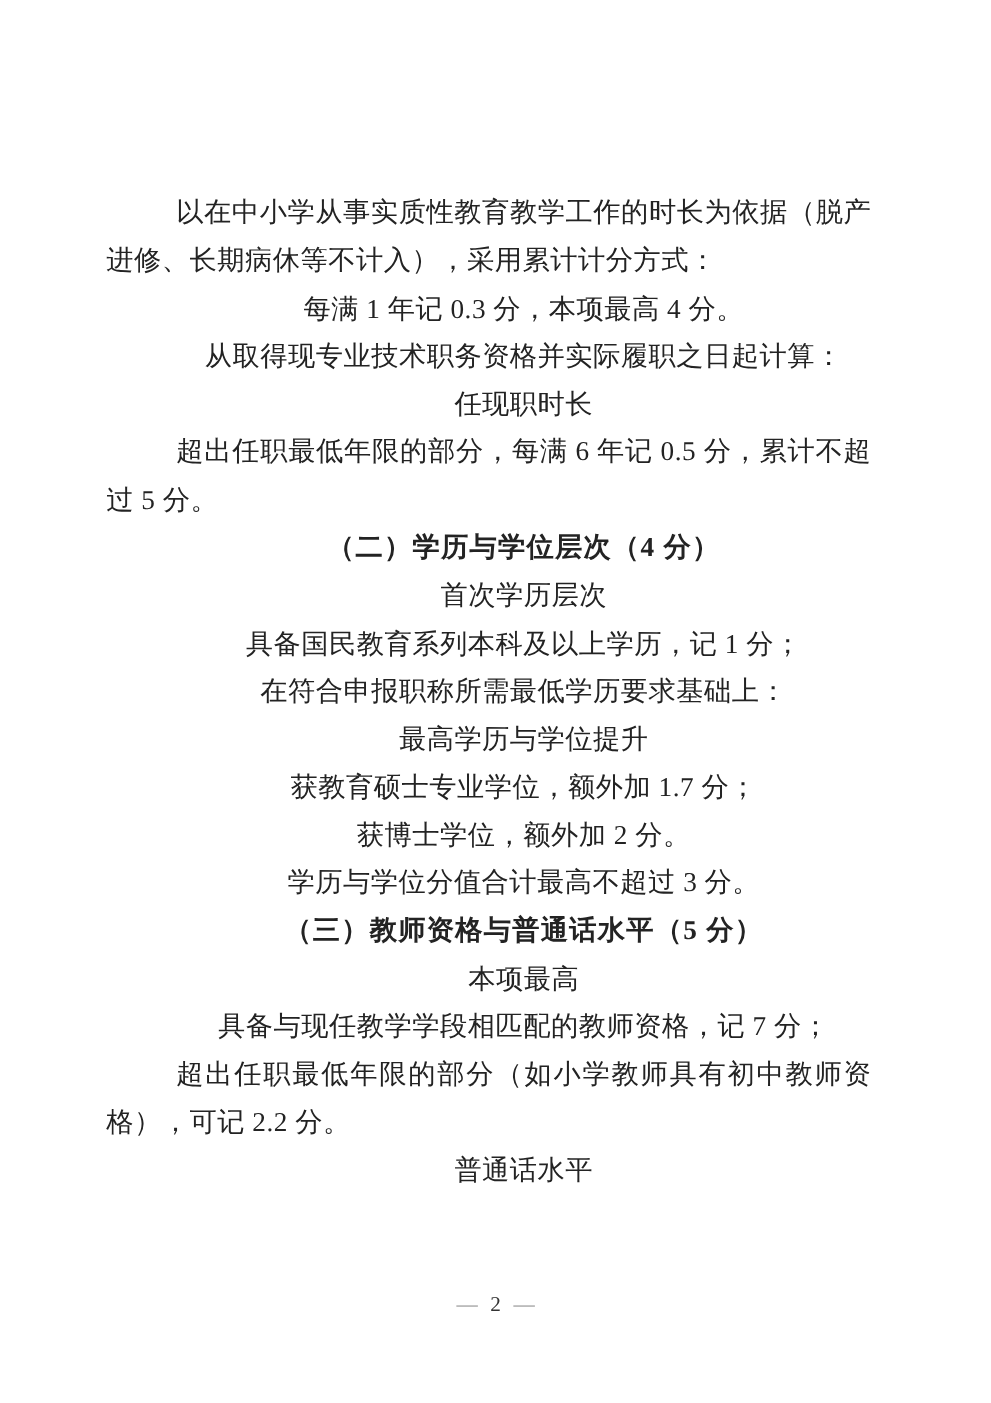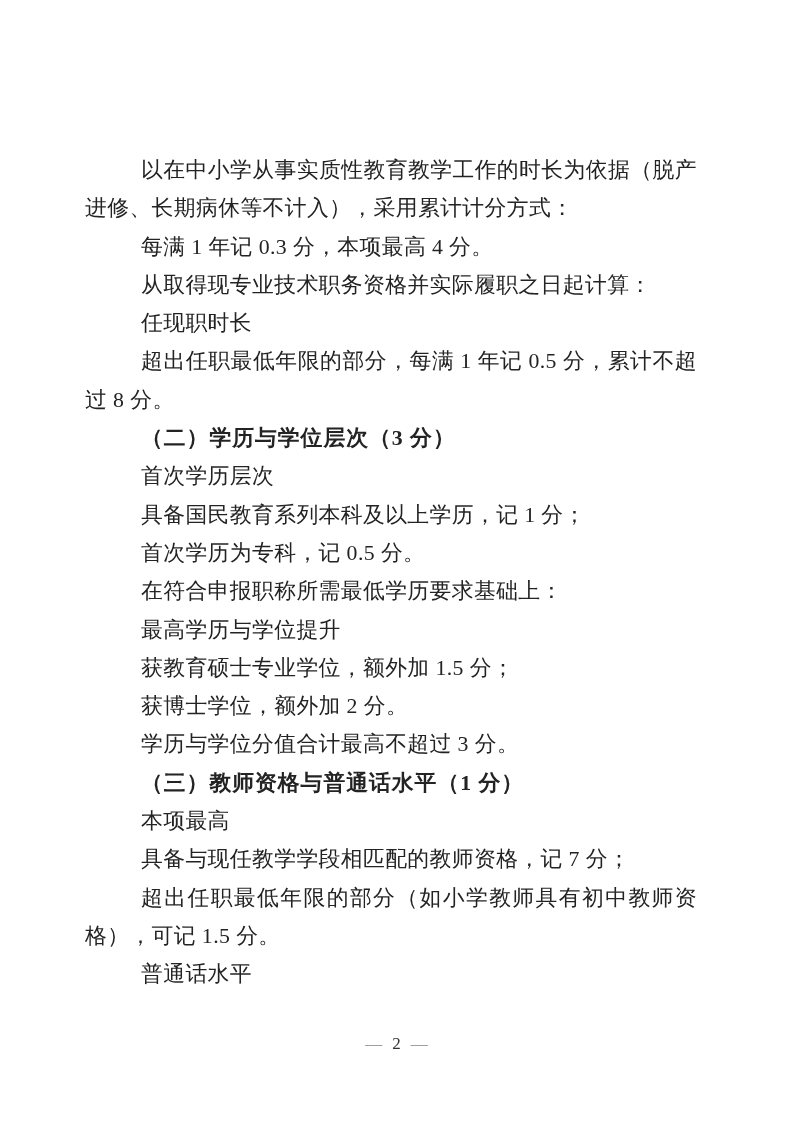--- a/index.html
+++ b/index.html
@@ -23,21 +23,21 @@
     width: 612px;
   }
   .line {
     font-size: 21.8px;
     line-height: 38.3px;
     height: 38.3px;
     letter-spacing: 0.4px;
     white-space: normal;
     overflow: visible;
   }
-  .line.indent { text-indent: 56px; }
+  .line.indent { text-indent: 56px; text-align: center; }
   .line.bold   { font-weight: bold; letter-spacing: 1px; }
   .line.justify {
     text-align: justify;
     text-align-last: justify;
   }
   .page-footer {
     position: absolute;
     top: 1033px;
     left: 0;
     width: 100%;
@@ -53,36 +53,35 @@
 <body>
 
 <div class="page">
 
   <div class="text-block">
       <div class="line indent justify">以在中小学从事实质性教育教学工作的时长为依据（脱产</div>
       <div class="line">进修、长期病休等不计入），采用累计计分方式：</div>
       <div class="line indent">每满 1 年记 0.3 分，本项最高 4 分。</div>
       <div class="line indent">从取得现专业技术职务资格并实际履职之日起计算：</div>
       <div class="line indent">任现职时长</div>
-      <div class="line indent justify">超出任职最低年限的部分，每满 1 年记 0.5 分，累计不超</div>
-      <div class="line">过 8 分。</div>
-      <div class="line indent bold">（二）学历与学位层次（3 分）</div>
+      <div class="line indent justify">超出任职最低年限的部分，每满 6 年记 0.5 分，累计不超</div>
+      <div class="line">过 5 分。</div>
+      <div class="line indent bold">（二）学历与学位层次（4 分）</div>
       <div class="line indent">首次学历层次</div>
       <div class="line indent">具备国民教育系列本科及以上学历，记 1 分；</div>
-      <div class="line indent">首次学历为专科，记 0.5 分。</div>
       <div class="line indent">在符合申报职称所需最低学历要求基础上：</div>
       <div class="line indent">最高学历与学位提升</div>
-      <div class="line indent">获教育硕士专业学位，额外加 1.5 分；</div>
+      <div class="line indent">获教育硕士专业学位，额外加 1.7 分；</div>
       <div class="line indent">获博士学位，额外加 2 分。</div>
       <div class="line indent">学历与学位分值合计最高不超过 3 分。</div>
-      <div class="line indent bold">（三）教师资格与普通话水平（1 分）</div>
+      <div class="line indent bold">（三）教师资格与普通话水平（5 分）</div>
       <div class="line indent">本项最高</div>
       <div class="line indent">具备与现任教学学段相匹配的教师资格，记 7 分；</div>
       <div class="line indent justify">超出任职最低年限的部分（如小学教师具有初中教师资</div>
-      <div class="line">格），可记 1.5 分。</div>
+      <div class="line">格），可记 2.2 分。</div>
       <div class="line indent">普通话水平</div>
     </div>
 
   <div class="page-footer">
     <span class="dash">—</span><span class="num">2</span><span class="dash">—</span>
   </div>
 
 </div>
 
 </body></html>

